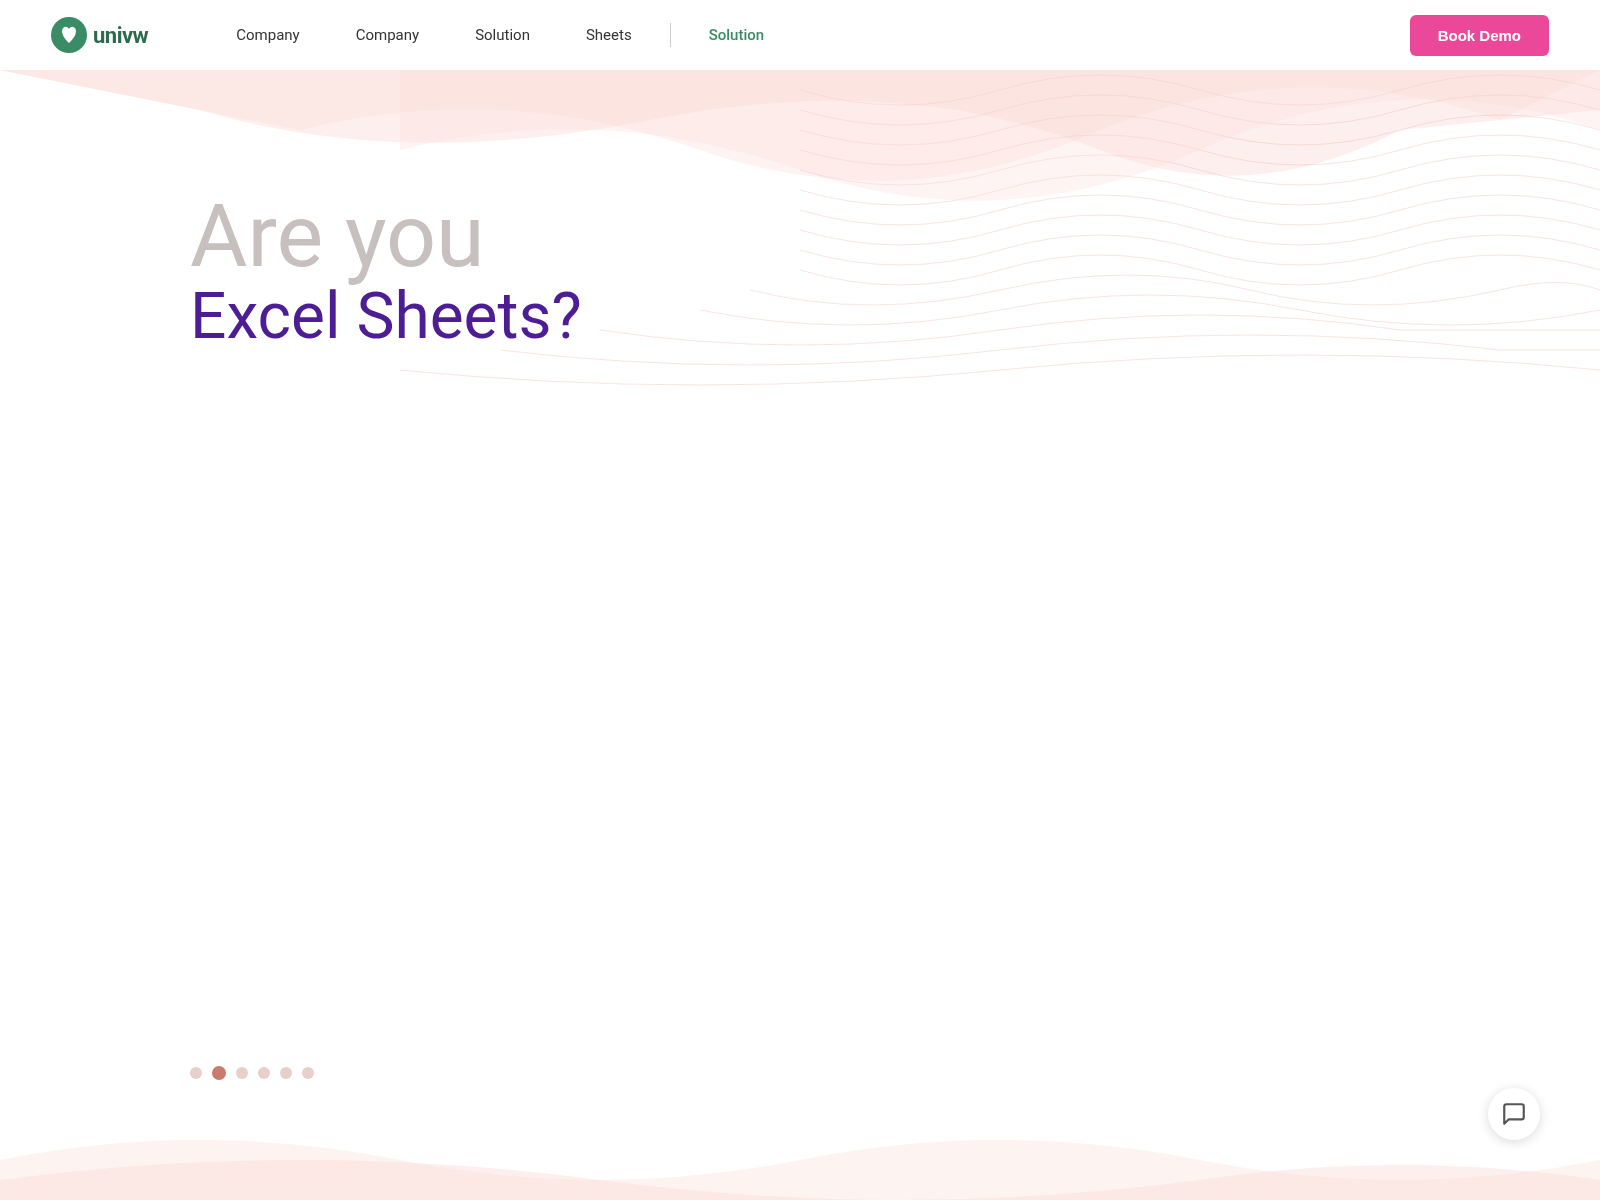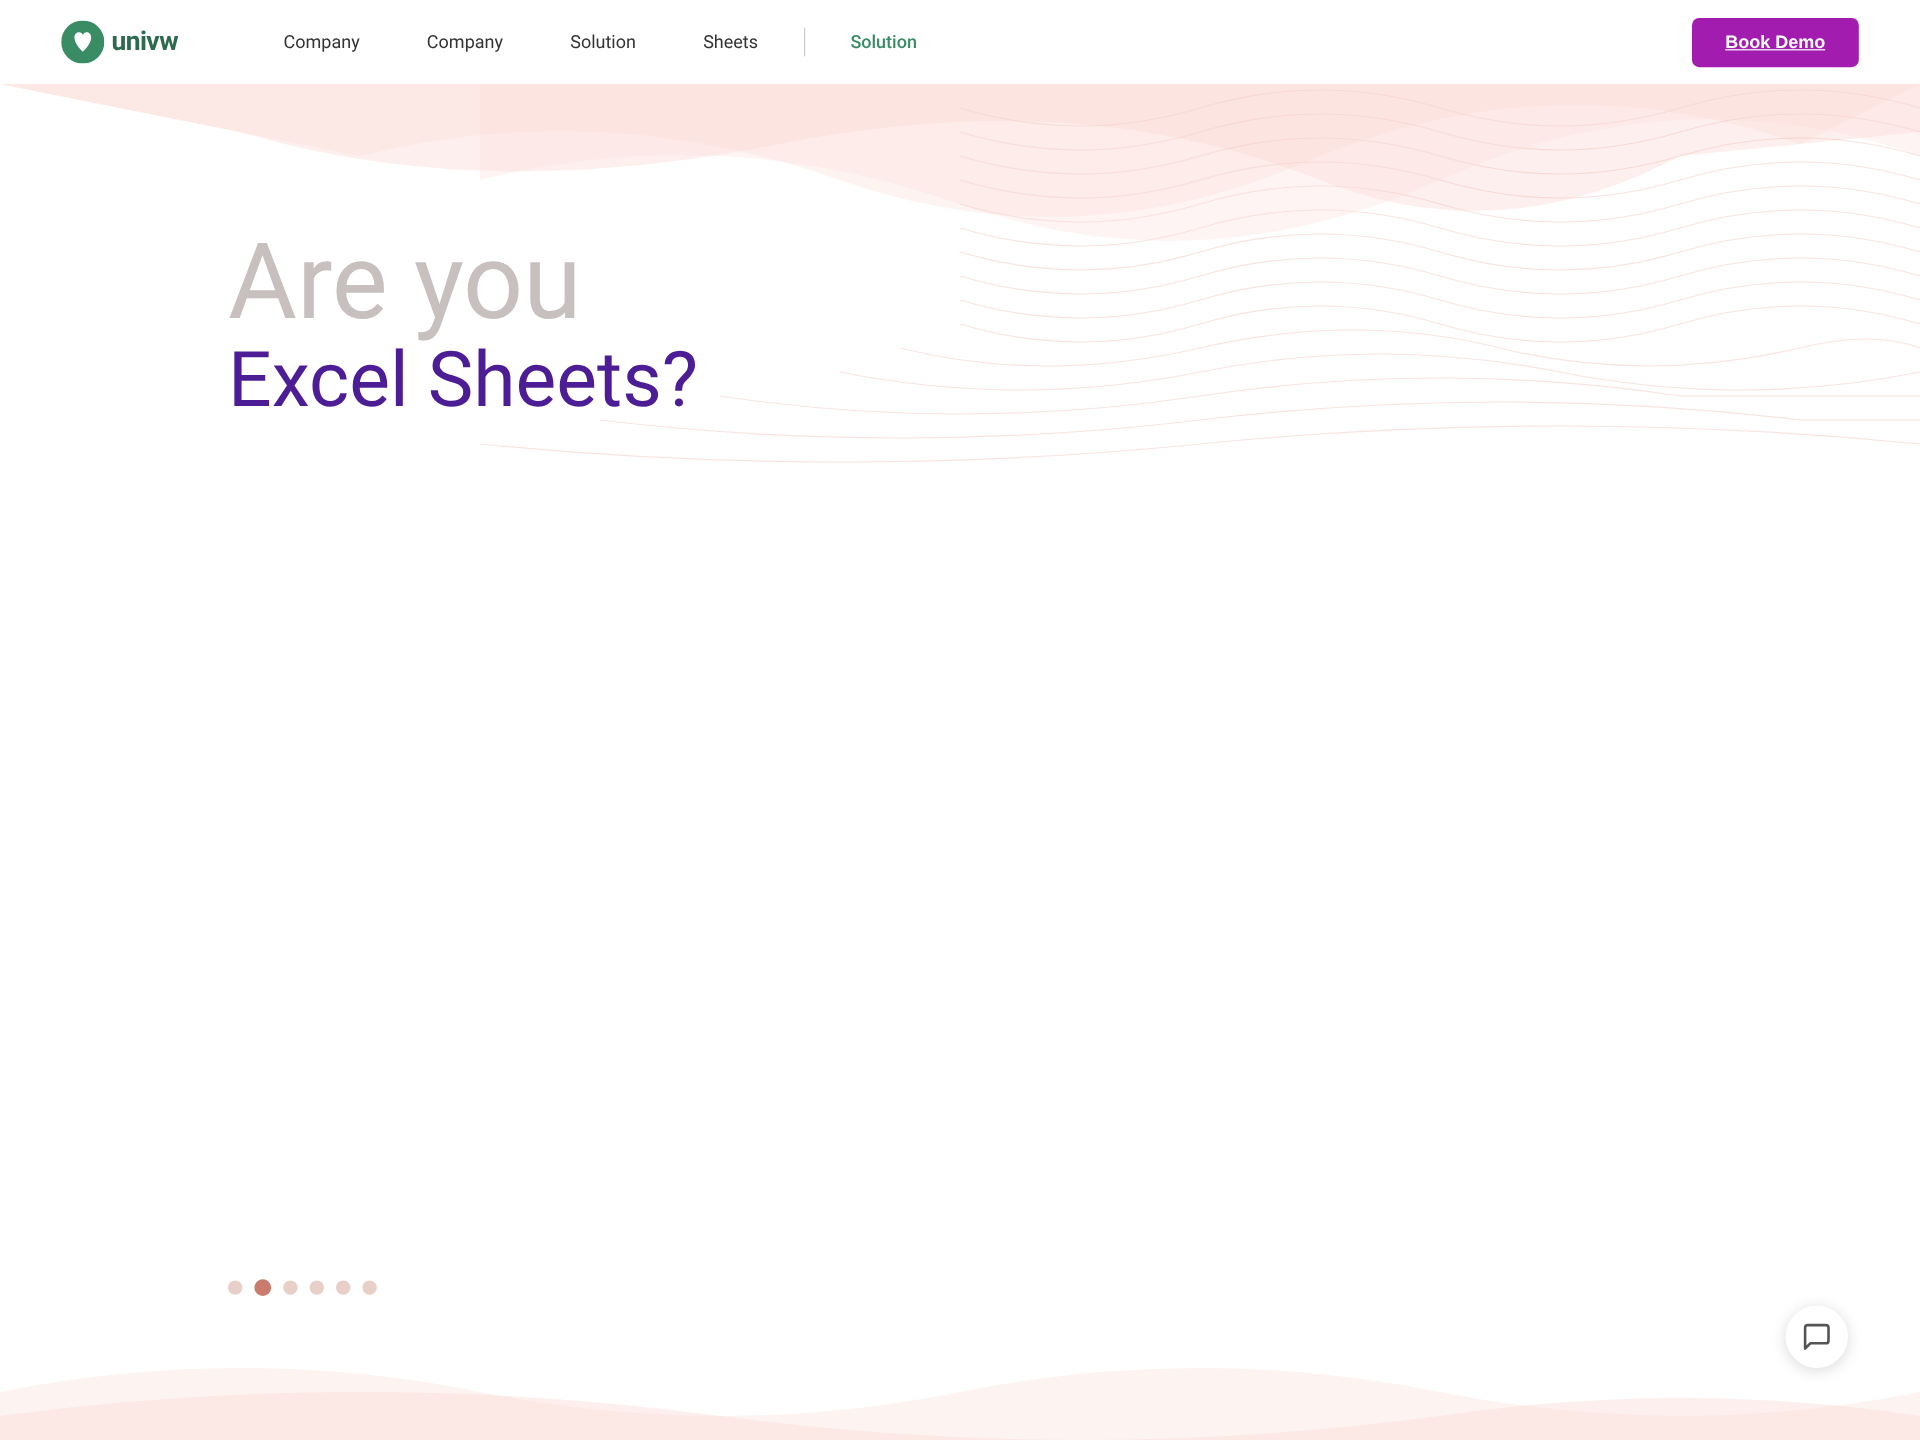--- a/index.html
+++ b/index.html
@@ -78,29 +78,28 @@
       padding: 0 28px;
       cursor: pointer;
       font-weight: 500;
     }
 
     .nav-right {
       margin-left: auto;
     }
 
     .book-demo-btn {
-      background: #a21caf;
+      background: #ec4899;
       color: #fff;
       border: none;
       border-radius: 6px;
       padding: 12px 28px;
       font-size: 15px;
       font-weight: 600;
       cursor: pointer;
-      text-decoration: underline;
     }
 
     
     .hero {
       position: relative;
       width: 100%;
       height: 1130px;
       overflow: hidden;
     }
 

